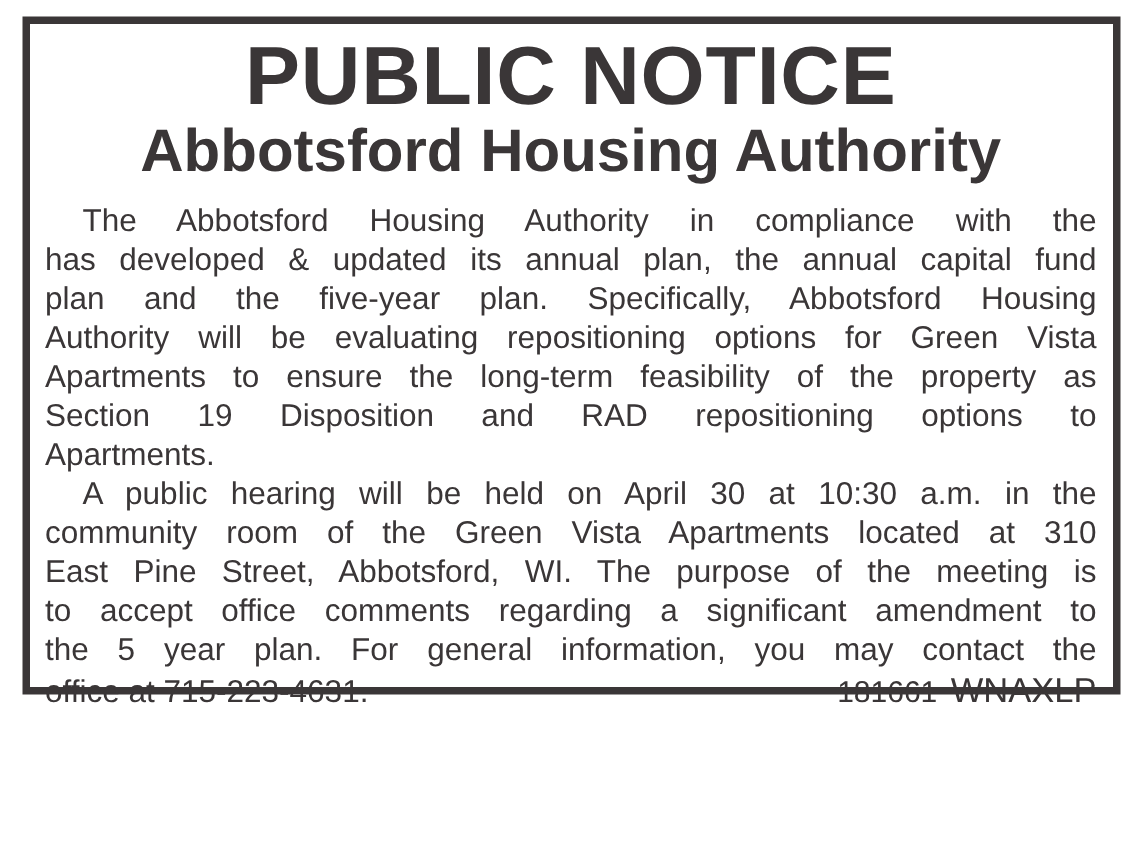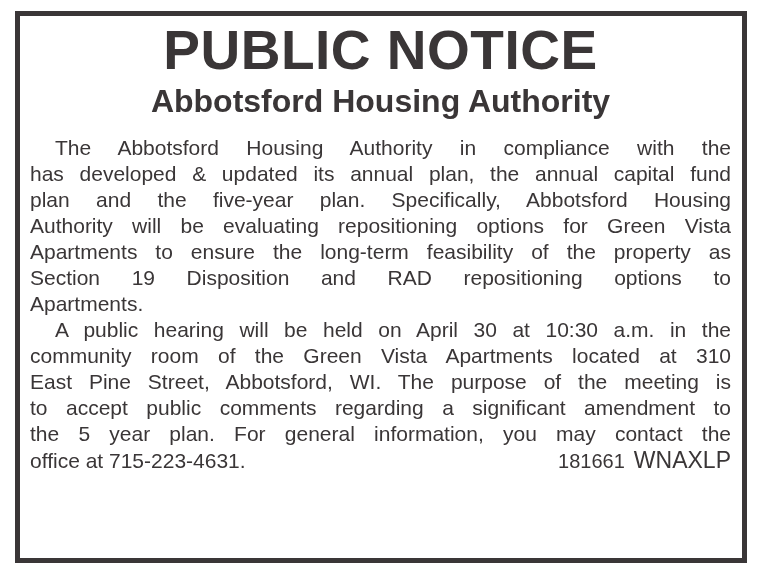--- a/index.html
+++ b/index.html
@@ -6,40 +6,40 @@
   html, body {
     margin: 0; padding: 0;
     width: 762px; height: 570px;
     background: #ffffff;
     font-family: "Liberation Sans", sans-serif;
     overflow: hidden;
   }
   .frame {
     position: absolute;
     left: 15px; top: 11px;
-    width: 732px; height: 552px;
+    width: 732px; height: 452px;
     border: 5px solid #3a3637;
     background: #ffffff;
   }
   .content {
     padding: 3px 11px 0 10px;
     color: #3a3637;
   }
   .title {
     margin: 2px 0 0 0;
     font-size: 55px;
     line-height: 58px;
     font-weight: bold;
     text-align: center;
     letter-spacing: 0.5px;
     white-space: nowrap;
   }
   .subtitle {
     margin: 0 0 12px 0;
-    font-size: 32px;
+    font-size: 40px;
     line-height: 44px;
     font-weight: bold;
     text-align: center;
     white-space: nowrap;
   }
   .body-line {
     font-size: 21px;
     line-height: 26px;
     text-align: justify;
     text-align-last: justify;
@@ -85,21 +85,21 @@
       <div class="body-line">Authority will be evaluating repositioning options for Green Vista</div>
       <div class="body-line">Apartments to ensure the long-term feasibility of the property as</div>
       <div class="body-line">Section 19 Disposition and RAD repositioning options to</div>
       <div class="body-line no-just">Apartments.</div>
     </div>
 
     <div>
       <div class="body-line indent">A public hearing will be held on April 30 at 10:30 a.m. in the</div>
       <div class="body-line">community room of the Green Vista Apartments located at 310</div>
       <div class="body-line">East Pine Street, Abbotsford, WI. The purpose of the meeting is</div>
-      <div class="body-line">to accept public comments regarding a significant amendment to</div>
+      <div class="body-line">to accept office comments regarding a significant amendment to</div>
       <div class="body-line">the 5 year plan. For general information, you may contact the</div>
       <div class="final-line">
         <span>office at 715-223-4631.</span>
         <span class="footer-right">
           <span class="footer-id">181661</span>
           <span class="footer-code">WNAXLP</span>
         </span>
       </div>
     </div>
 

